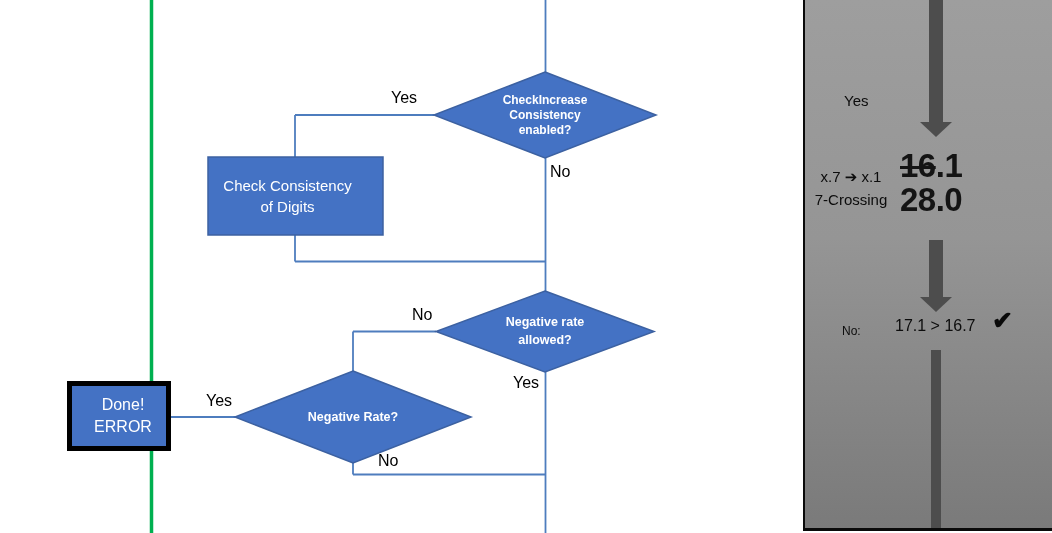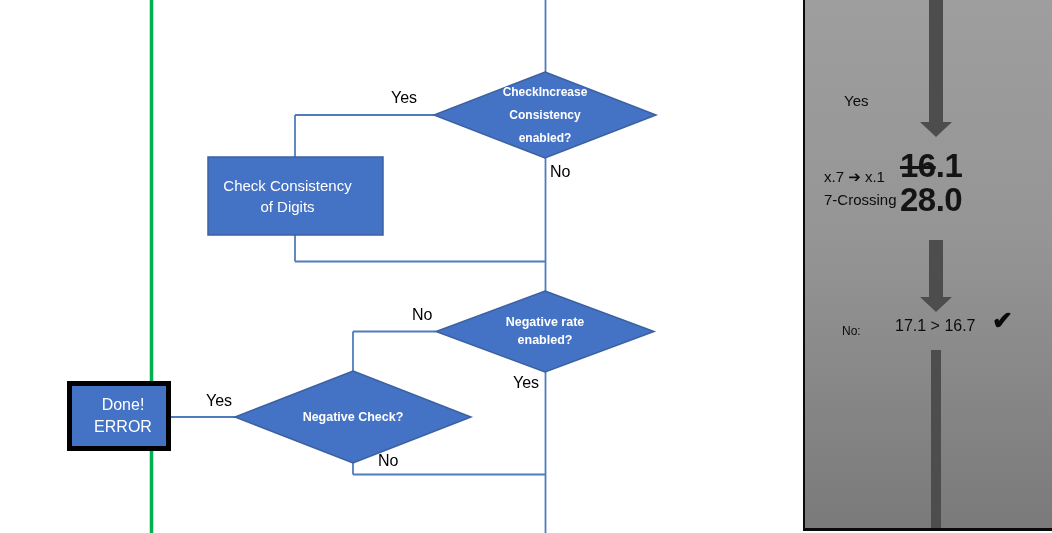--- a/index.html
+++ b/index.html
@@ -22,21 +22,21 @@
   }
   .shape-text {
     position: absolute;
     display: flex;
     align-items: center;
     justify-content: center;
     text-align: center;
     color: #ffffff;
     white-space: pre-line;
   }
-  .d1-text { left: 455px; top: 84px; width: 180px; height: 62px; font-size: 12px; line-height: 23px; font-weight: bold; }
+  .d1-text { left: 455px; top: 84px; width: 180px; height: 62px; font-size: 12px; line-height: 15px; font-weight: bold; }
   .d2-text { left: 455px; top: 305px; width: 180px; height: 52px; font-size: 12.5px; line-height: 18px; font-weight: bold; }
   .d3-text { left: 265px; top: 405px; width: 176px; height: 24px; font-size: 12.5px; font-weight: bold; }
   .p1-text { left: 208px; top: 157px; width: 159px; height: 78px; font-size: 15px; line-height: 21px; }
   .done-text { left: 67px; top: 381px; width: 112px; height: 70px; font-size: 16px; line-height: 22px; }
 
   
   .panel {
     position: absolute;
     left: 803px; top: 0;
     width: 249px; height: 531px;
@@ -49,21 +49,21 @@
     background: #4d4d4d;
   }
   .arrow-head {
     position: absolute;
     width: 0; height: 0;
     border-left: 16px solid transparent;
     border-right: 16px solid transparent;
     border-top: 15px solid #4d4d4d;
   }
   .panel-label { position: absolute; color: #0c0c0c; font-size: 15px; white-space: nowrap; }
-  .case-label { text-align: left; width: 88px; margin-left: 17px; }
+  .case-label { text-align: center; width: 88px; }
   .big-nums {
     position: absolute;
     left: 95px; top: 149px;
     color: #141414;
     font-size: 33px;
     font-weight: bold;
     line-height: 34px;
     letter-spacing: -0.5px;
     white-space: pre-line;
   }
@@ -101,22 +101,22 @@
     <polygon points="353,371 471,417 353,463 235,417" fill="#4472C4" stroke="#3C61A1" stroke-width="1.5"></polygon>
     <rect x="69.5" y="383.5" width="99" height="65" fill="#4472C4" stroke="#000000" stroke-width="5"></rect>
   </svg>
 
   <div class="shape-text d1-text">CheckIncrease
 Consistency
 enabled?</div>
   <div class="shape-text p1-text">Check Consistency
 of Digits</div>
   <div class="shape-text d2-text">Negative rate
-enabled?</div>
-  <div class="shape-text d3-text">Negative Check?</div>
+allowed?</div>
+  <div class="shape-text d3-text">Negative Rate?</div>
   <div class="shape-text done-text">Done!
 ERROR</div>
 
   <div class="label" style="left:391px; top:89px;">Yes</div>
   <div class="label" style="left:550px; top:163px;">No</div>
   <div class="label" style="left:412px; top:306px;">No</div>
   <div class="label" style="left:513px; top:374px;">Yes</div>
   <div class="label" style="left:206px; top:392px;">Yes</div>
   <div class="label" style="left:378px; top:452px;">No</div>
 

